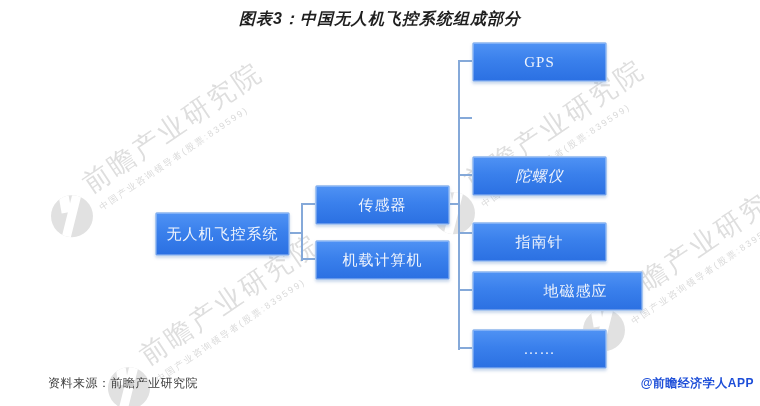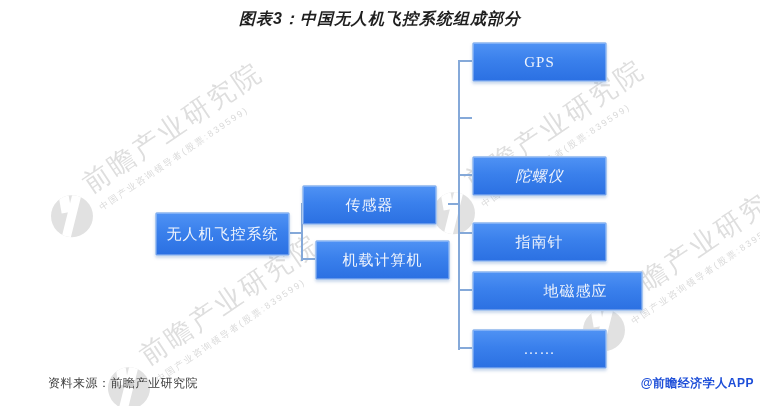--- a/index.html
+++ b/index.html
@@ -87,21 +87,21 @@
   <div class="vline" style="left:458px;top:60px;height:290px;"></div>
   <div class="hline" style="left:458px;top:60px;width:14px;"></div>
   <div class="hline" style="left:458px;top:117px;width:14px;"></div>
   <div class="hline" style="left:458px;top:174px;width:14px;"></div>
   <div class="hline" style="left:458px;top:232px;width:14px;"></div>
   <div class="hline" style="left:458px;top:289px;width:14px;"></div>
   <div class="hline" style="left:458px;top:347px;width:14px;"></div>
 
   <div class="node h42" style="left:155px;top:212px;text-align:right;">无人机飞控系统</div>
 
-  <div class="node h38" style="left:302px;top:185px;font-family:Liberation Serif, serif;">传感器</div>
+  <div class="node h38" style="left:315px;top:185px;font-family:Liberation Serif, serif;">传感器</div>
   <div class="node h38" style="left:315px;top:240px;">机载计算机</div>
 
   <div class="node h38" style="left:472px;top:42px;">GPS</div>
   <div class="node h38" style="left:472px;top:156px;font-style:italic;">陀螺仪</div>
   <div class="node h38" style="left:472px;top:222px;">指南针</div>
   <div class="node h38" style="left:472px;top:271px;padding-left:36px;">地磁感应</div>
   <div class="node h38" style="left:472px;top:329px;">……</div>
 
   <div class="src">资料来源：前瞻产业研究院</div>
   <div class="brand">@前瞻经济学人APP</div>

